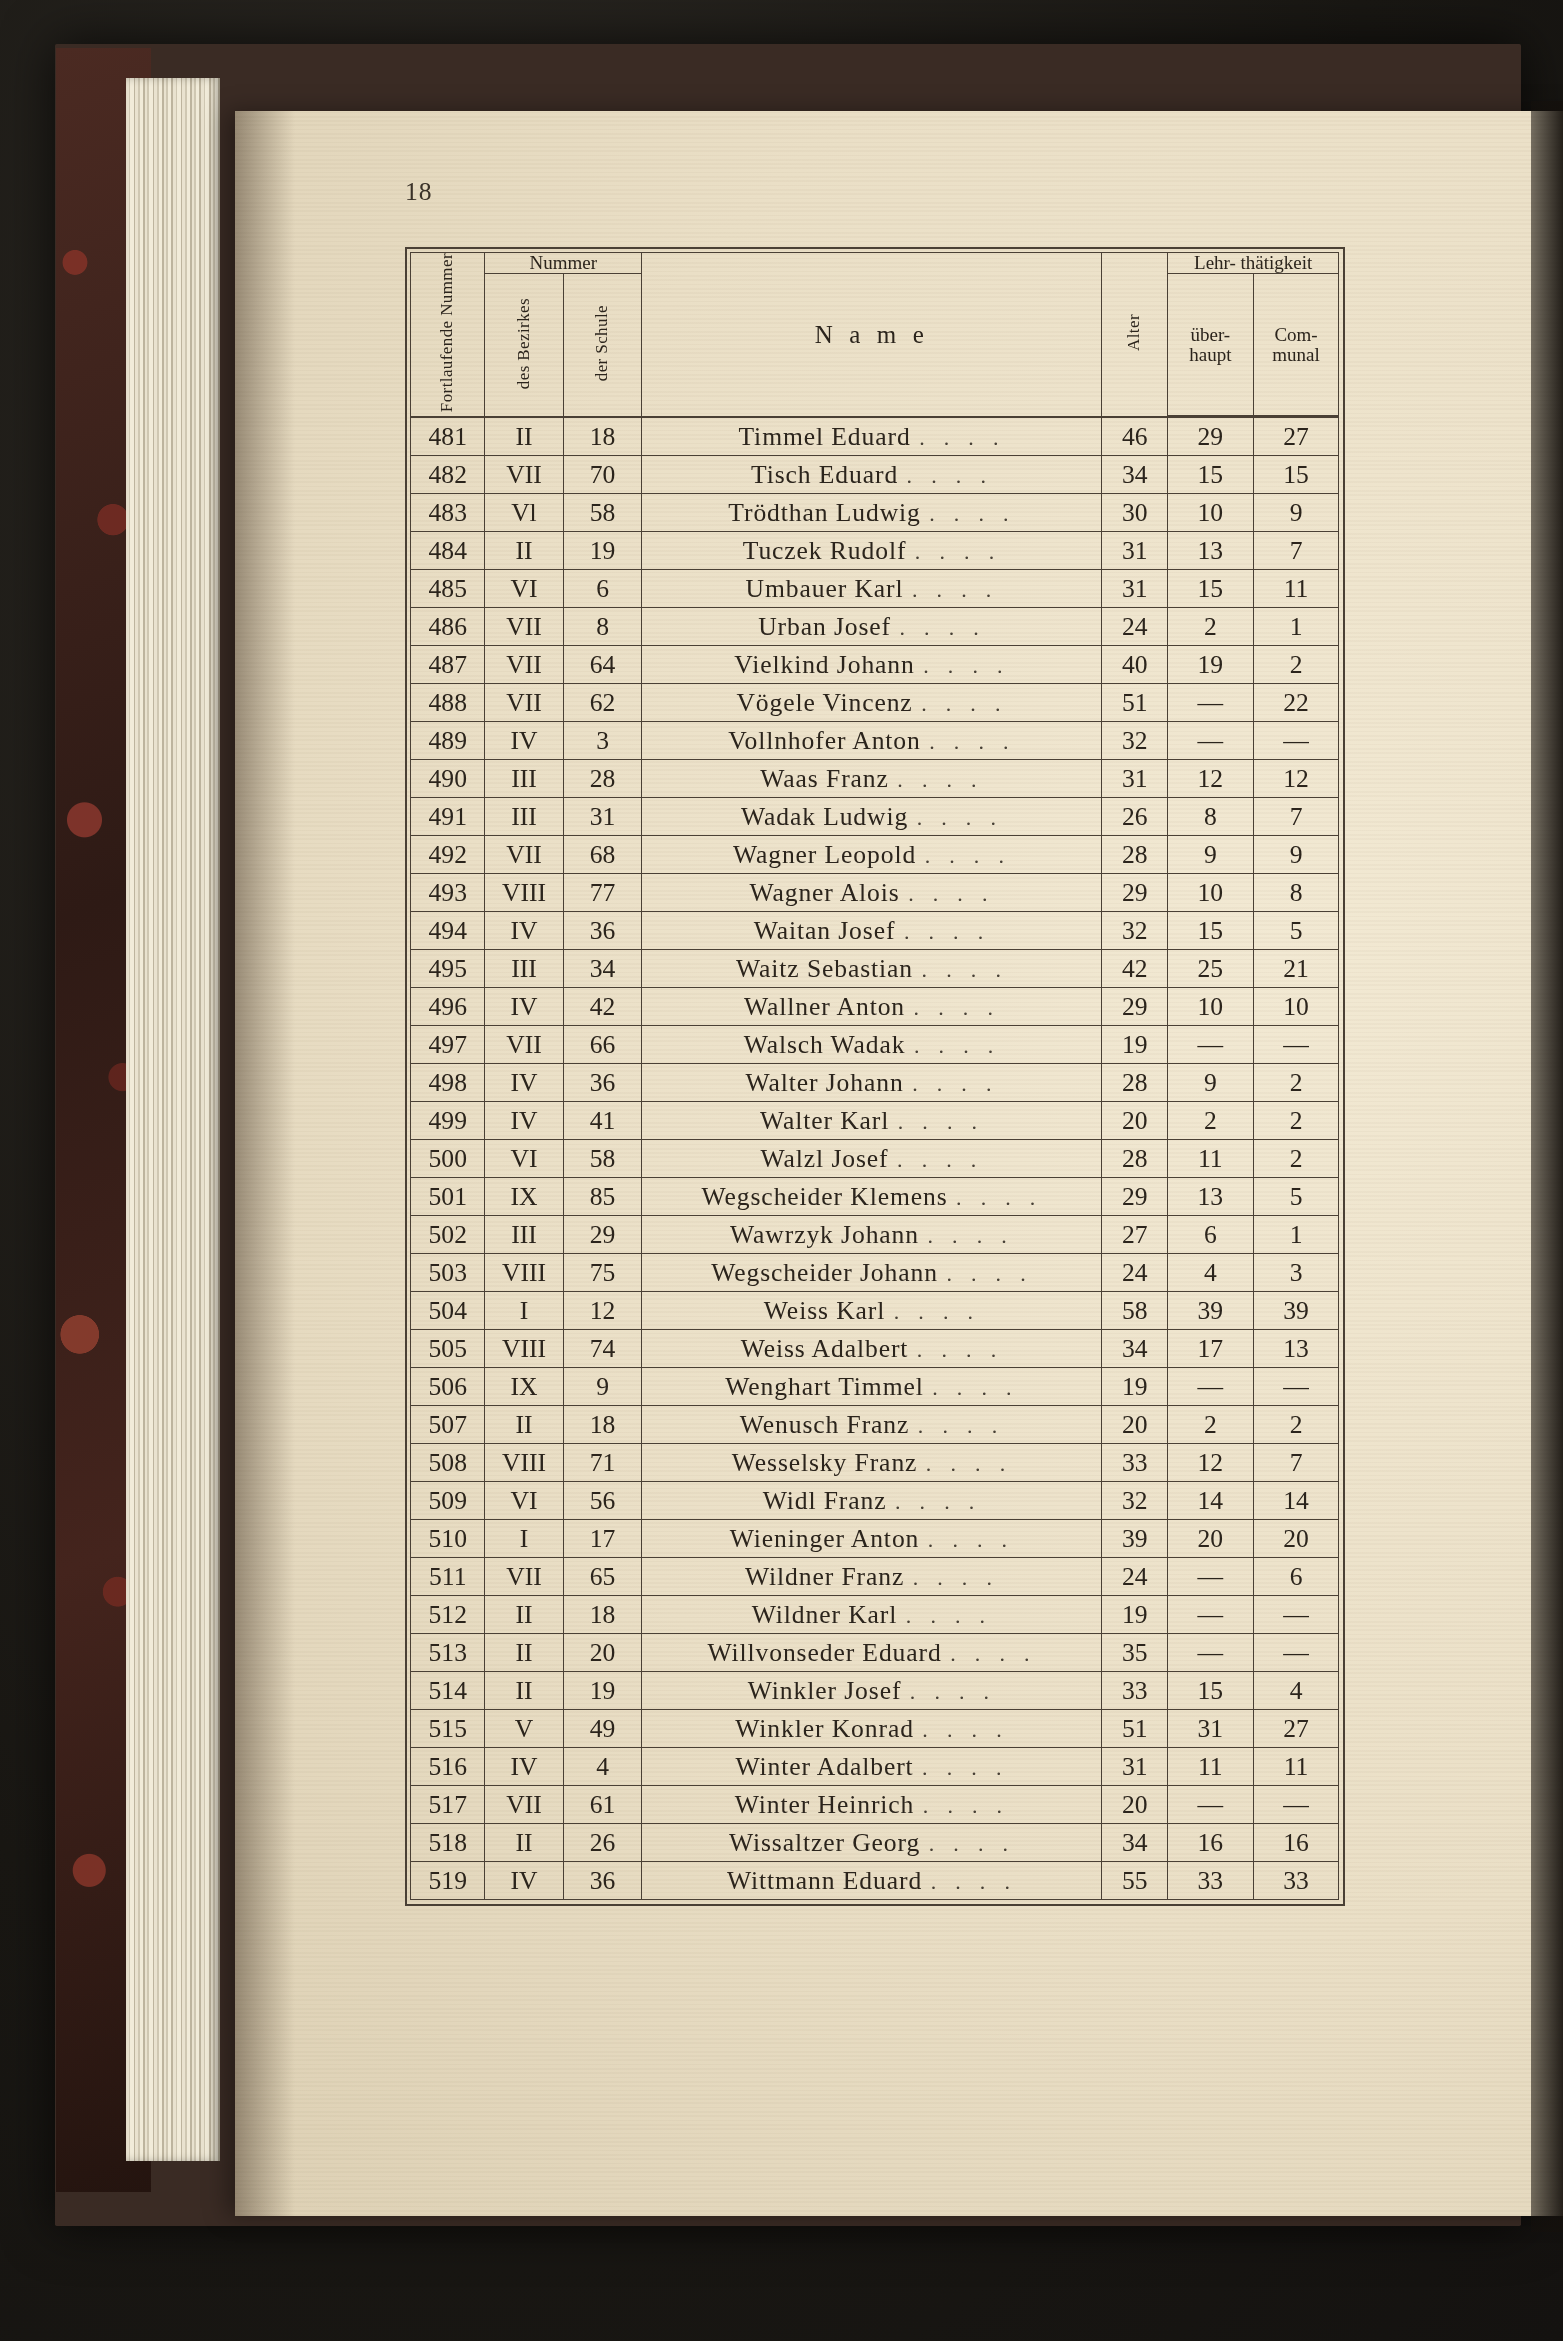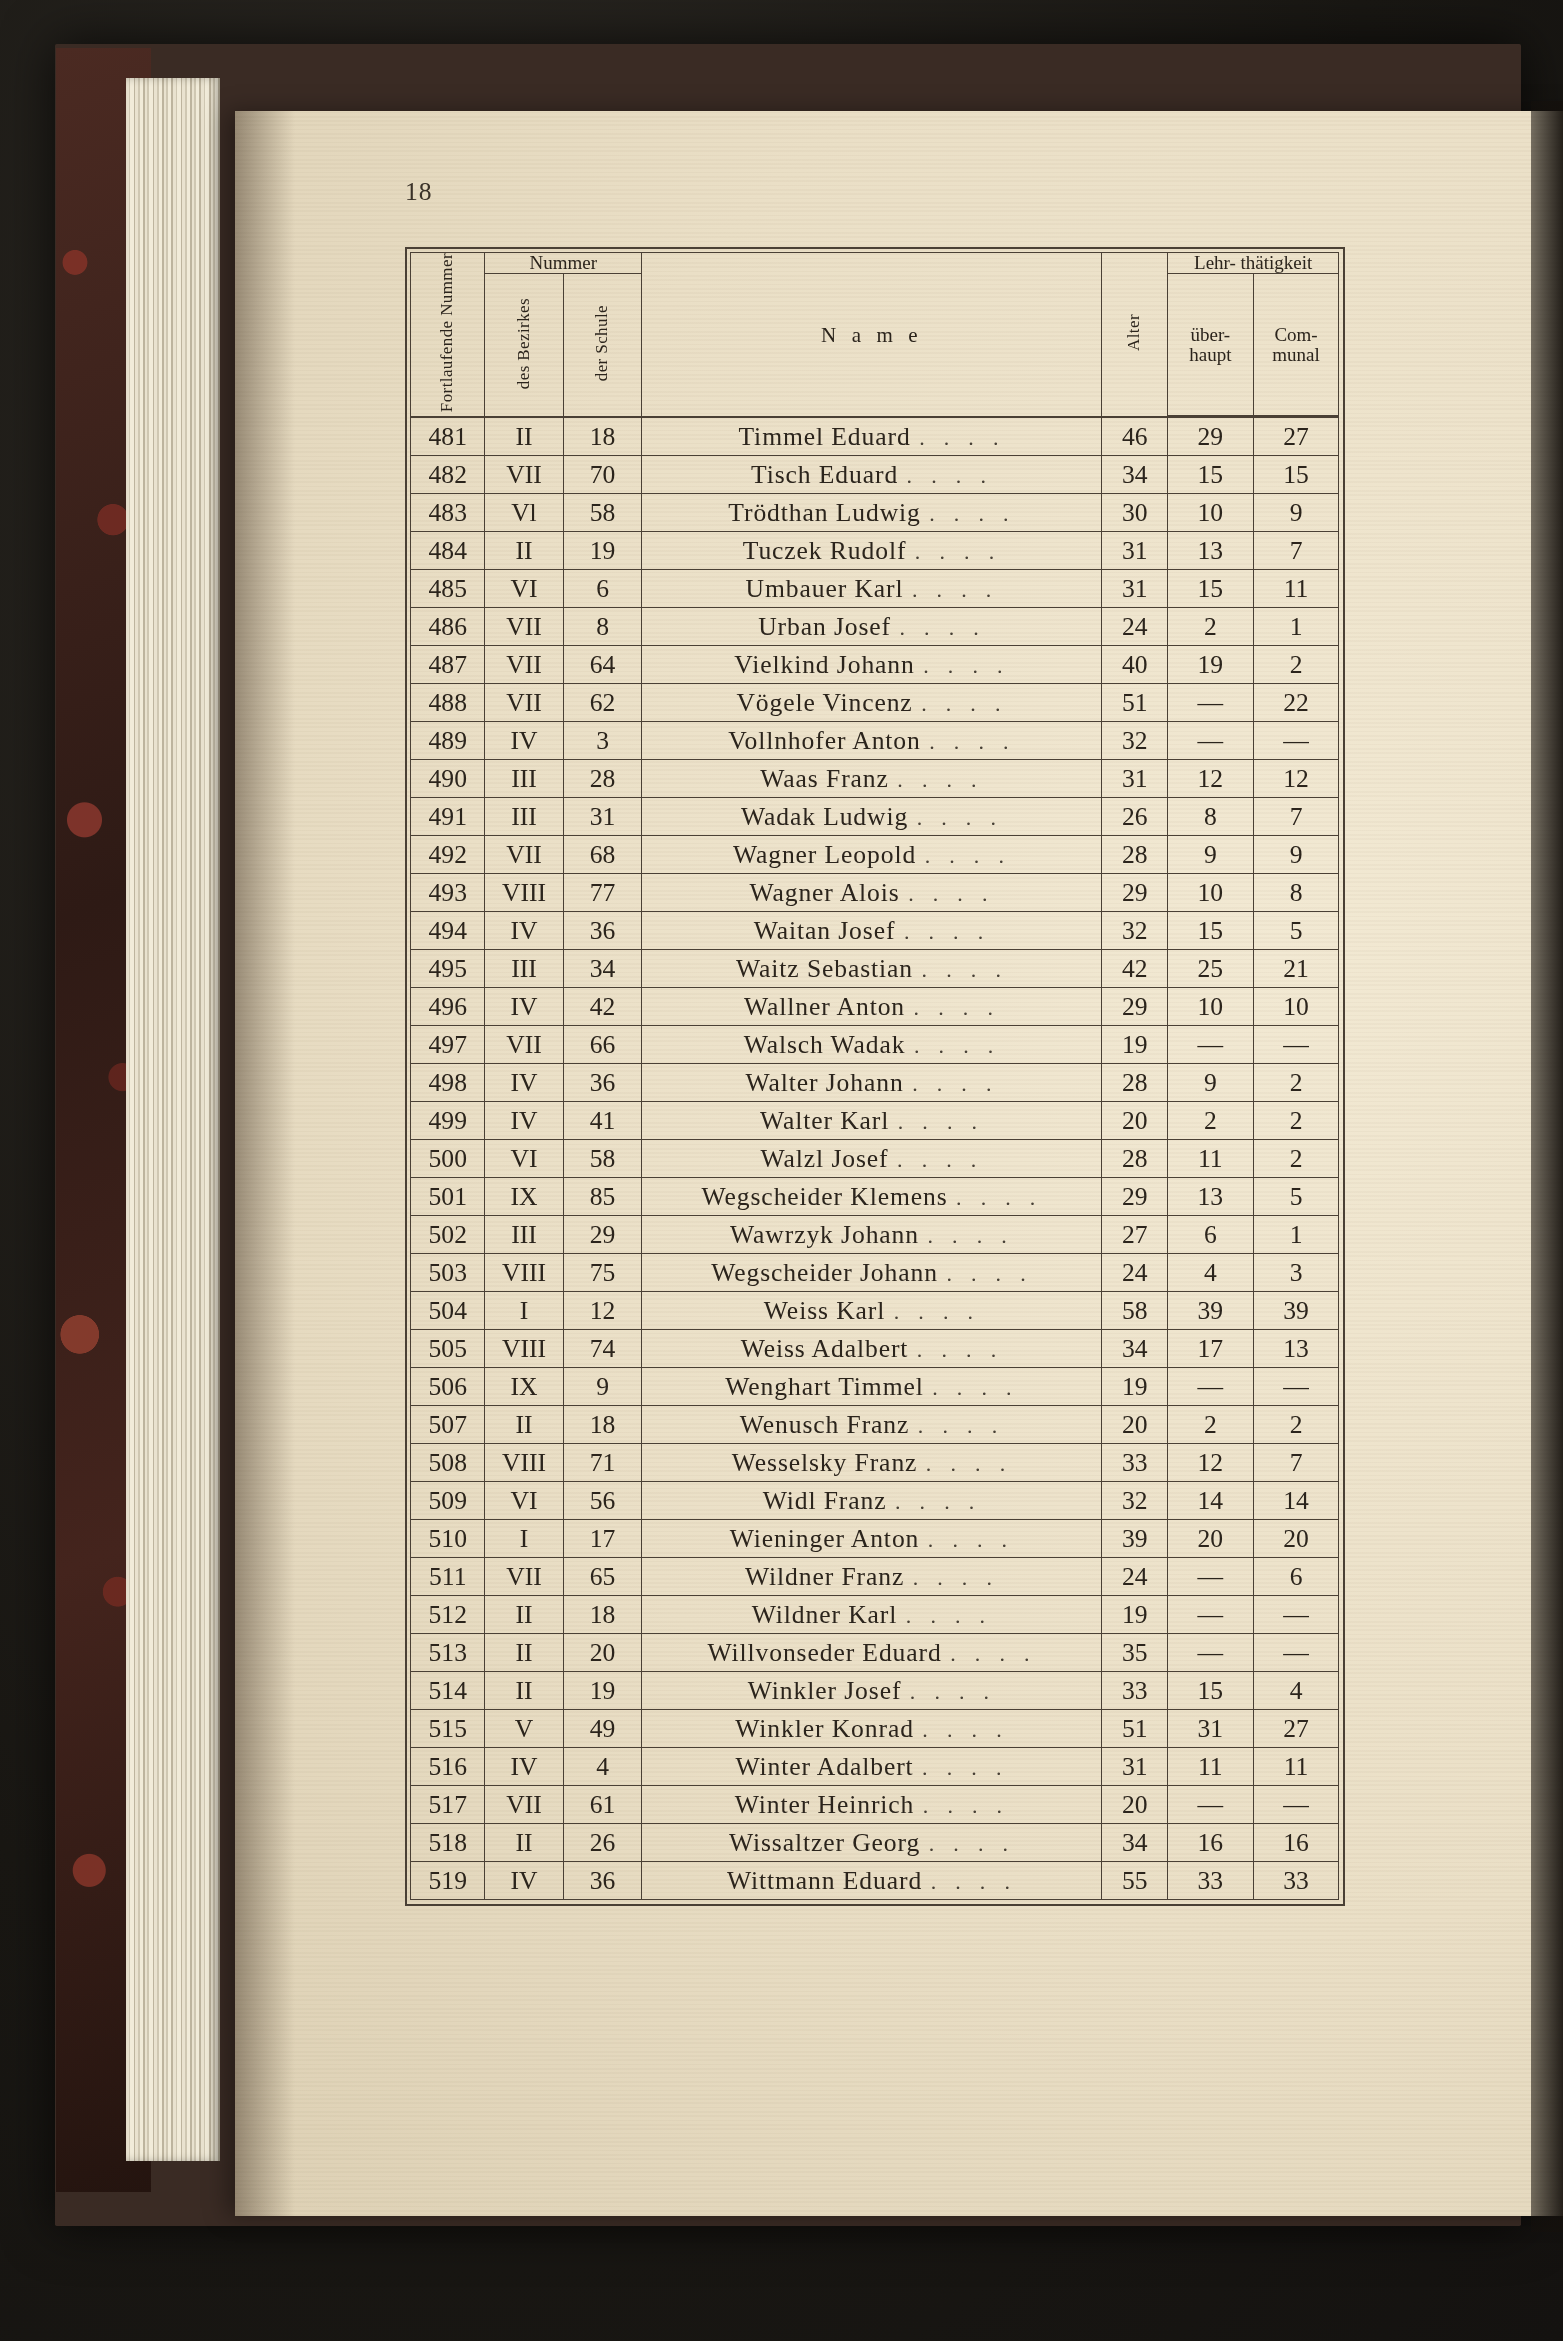--- a/index.html
+++ b/index.html
@@ -153,21 +153,21 @@
   }
   .th-lfd { width: 73px; }
   .th-bez { width: 78px; }
   .th-sch { width: 78px; }
   .th-name { width: 460px; }
   .th-alter { width: 65px; }
   .th-ueber { width: 85px; }
   .th-com { width: 85px; }
 
   .name-hd {
-    font-size: 21px;
+    font-size: 25px;
     letter-spacing: 5.1px;
   }
 
   tbody td {
     height: 37px;
     font-size: 25.6px;
     padding: 0 3.4px;
     border-left: none;
     border-right: none;
     border-top: none;

